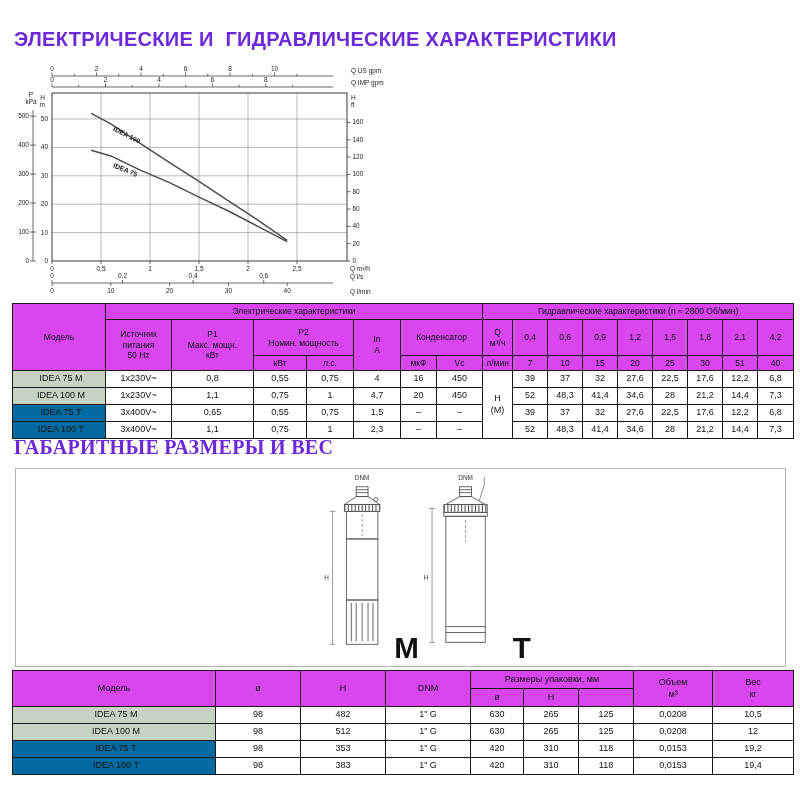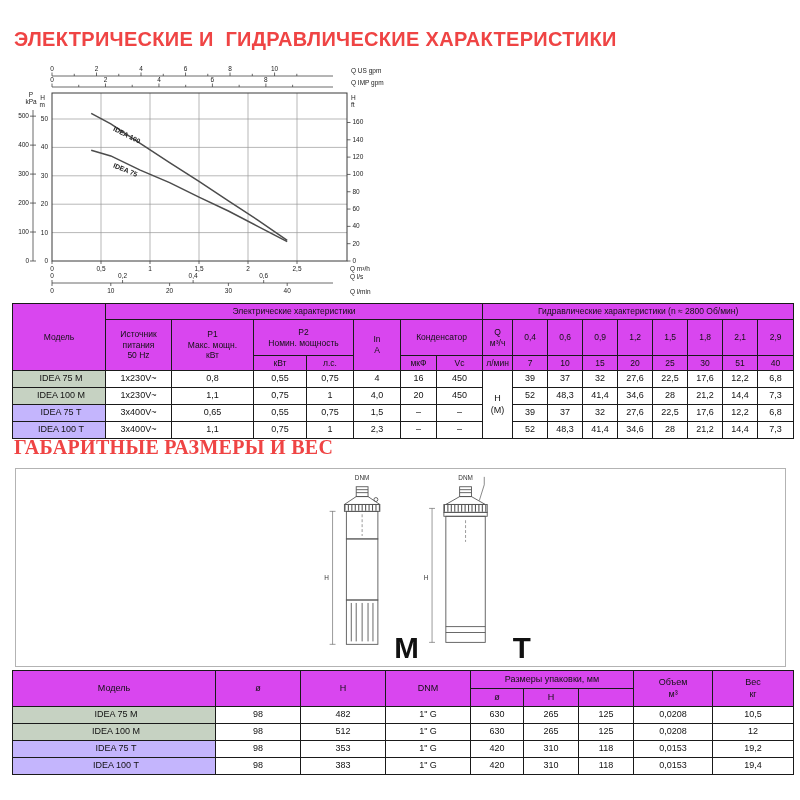--- a/index.html
+++ b/index.html
@@ -1,33 +1,33 @@
 <!DOCTYPE html>
 <html><head>
 <meta charset="utf-8">
 <style>
   html,body{margin:0;padding:0;background:#fff;}
   body{width:800px;height:800px;position:relative;font-family:"Liberation Sans",sans-serif;color:#111;}
   .page{position:absolute;inset:0;background:#fff;}
-  .title{position:absolute;font-weight:bold;font-size:20px;letter-spacing:.3px;white-space:pre-wrap;margin:0;color:#ef4444;}
+  .title{position:absolute;font-weight:bold;font-size:20px;letter-spacing:.3px;white-space:pre-wrap;margin:0;color:#6d28d9;}
   #title1{left:14px;top:28px;}
   #title2{left:14px;top:436px;font-family:Liberation Serif, serif;}
   .chart-wrap{position:absolute;left:15px;top:60px;width:450px;height:245px;}
   #curve-chart{width:450px;height:245px;display:block;}
   svg text{font-family:"Liberation Sans",sans-serif;}
   .spec-table{position:absolute;border-collapse:collapse;table-layout:fixed;border:1.5px solid #1a1a1a;background:#fff;}
   #table1{left:12px;top:303px;width:781px;font-size:8.5px;}
   #table2{left:12px;top:670px;width:781px;font-size:9px;}
   .spec-table td,.spec-table th{border:1px solid #1a1a1a;text-align:center;vertical-align:middle;
     padding:1px 2px;white-space:pre-line;line-height:1.25;font-weight:normal;overflow:hidden;}
   .spec-table th{background:#d946ef;}
   .spec-table td{height:14px;font-size:9px;}
   .model-cell{font-weight:bold;text-align:left;padding-left:6px !important;font-size:9.5px;}
   .row-m .model-cell{background:#c6d2c2;}
-  .row-t .model-cell{background:#c4b5fd;}
+  .row-t .model-cell{background:#0369a1;}
   .valhdr{font-weight:bold;}
   .drawing-box{position:absolute;left:15px;top:468px;width:769px;height:197px;border:1px solid #b3b3b3;background:#fff;}
   #pump-svg{position:absolute;left:300px;top:0px;width:240px;height:197px;}
   .pt{font-size:6.5px;fill:#333;}
   .big-letter{font-size:30px;font-weight:bold;fill:#111;}
 </style>
 </head>
 <body>
 
 <div class="page">
@@ -222,21 +222,21 @@
           <th colspan="2">Конденсатор</th>
           <th>Q
 м³/ч</th>
           <th class="valhdr">0,4</th>
           <th class="valhdr">0,6</th>
           <th class="valhdr">0,9</th>
           <th class="valhdr">1,2</th>
           <th class="valhdr">1,5</th>
           <th class="valhdr">1,8</th>
           <th class="valhdr">2,1</th>
-          <th class="valhdr">2,9</th>
+          <th class="valhdr">4,2</th>
         </tr>
         <tr style="height: 15px;">
           <th>кВт</th>
           <th>л.с.</th>
           <th>мкФ</th>
           <th>Vc</th>
           <th>л/мин</th>
           <th class="valhdr">7</th>
           <th class="valhdr">10</th>
           <th class="valhdr">15</th>
@@ -265,21 +265,21 @@
           <td>17,6</td>
           <td>12,2</td>
           <td>6,8</td>
         </tr>
         <tr class="row-m">
           <td class="model-cell">IDEA 100 M</td>
           <td>1x230V~</td>
           <td>1,1</td>
           <td>0,75</td>
           <td>1</td>
-          <td>4,0</td>
+          <td>4,7</td>
           <td>20</td>
           <td>450</td>
           <td>52</td>
           <td>48,3</td>
           <td>41,4</td>
           <td>34,6</td>
           <td>28</td>
           <td>21,2</td>
           <td>14,4</td>
           <td>7,3</td>

